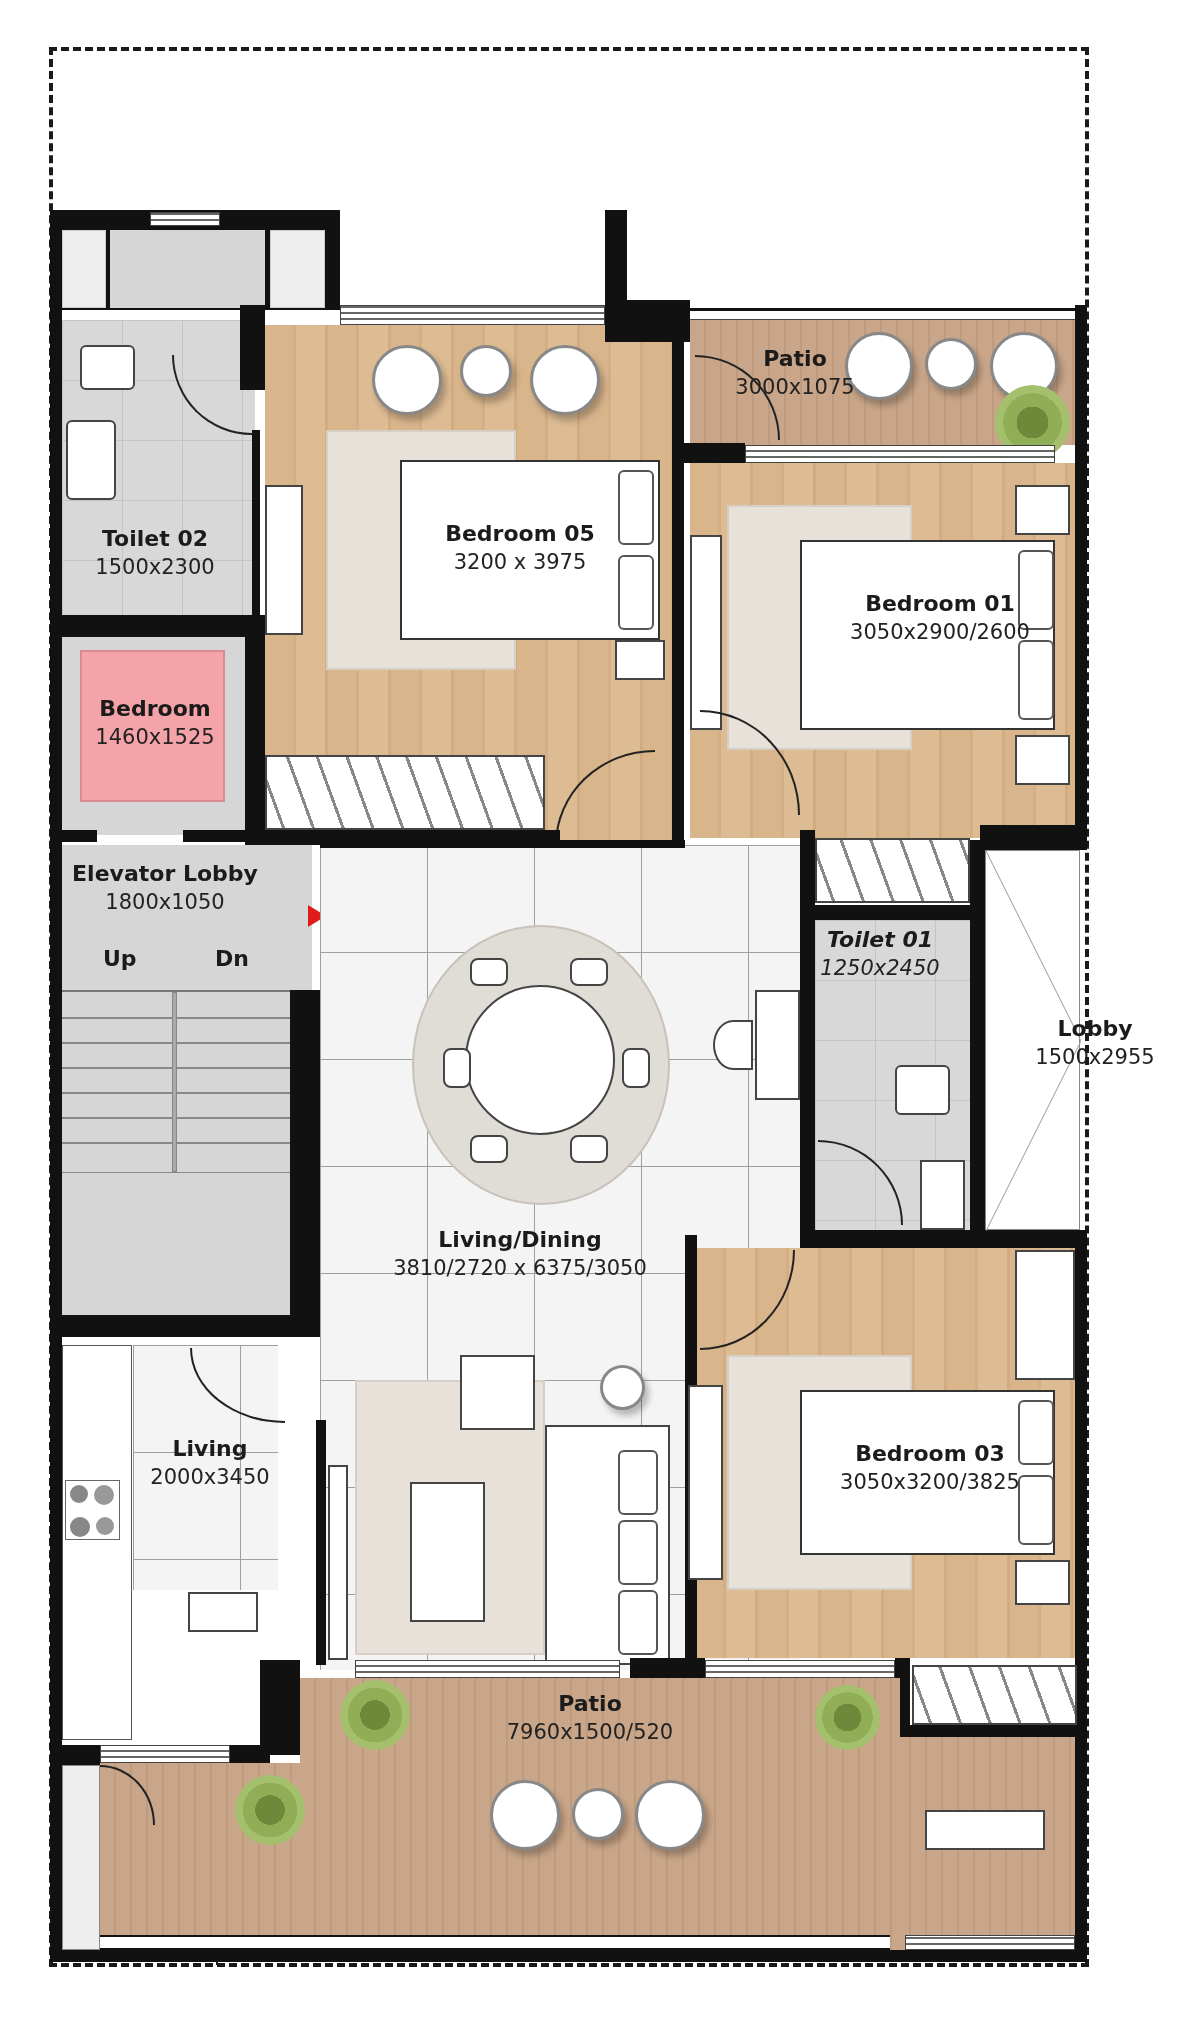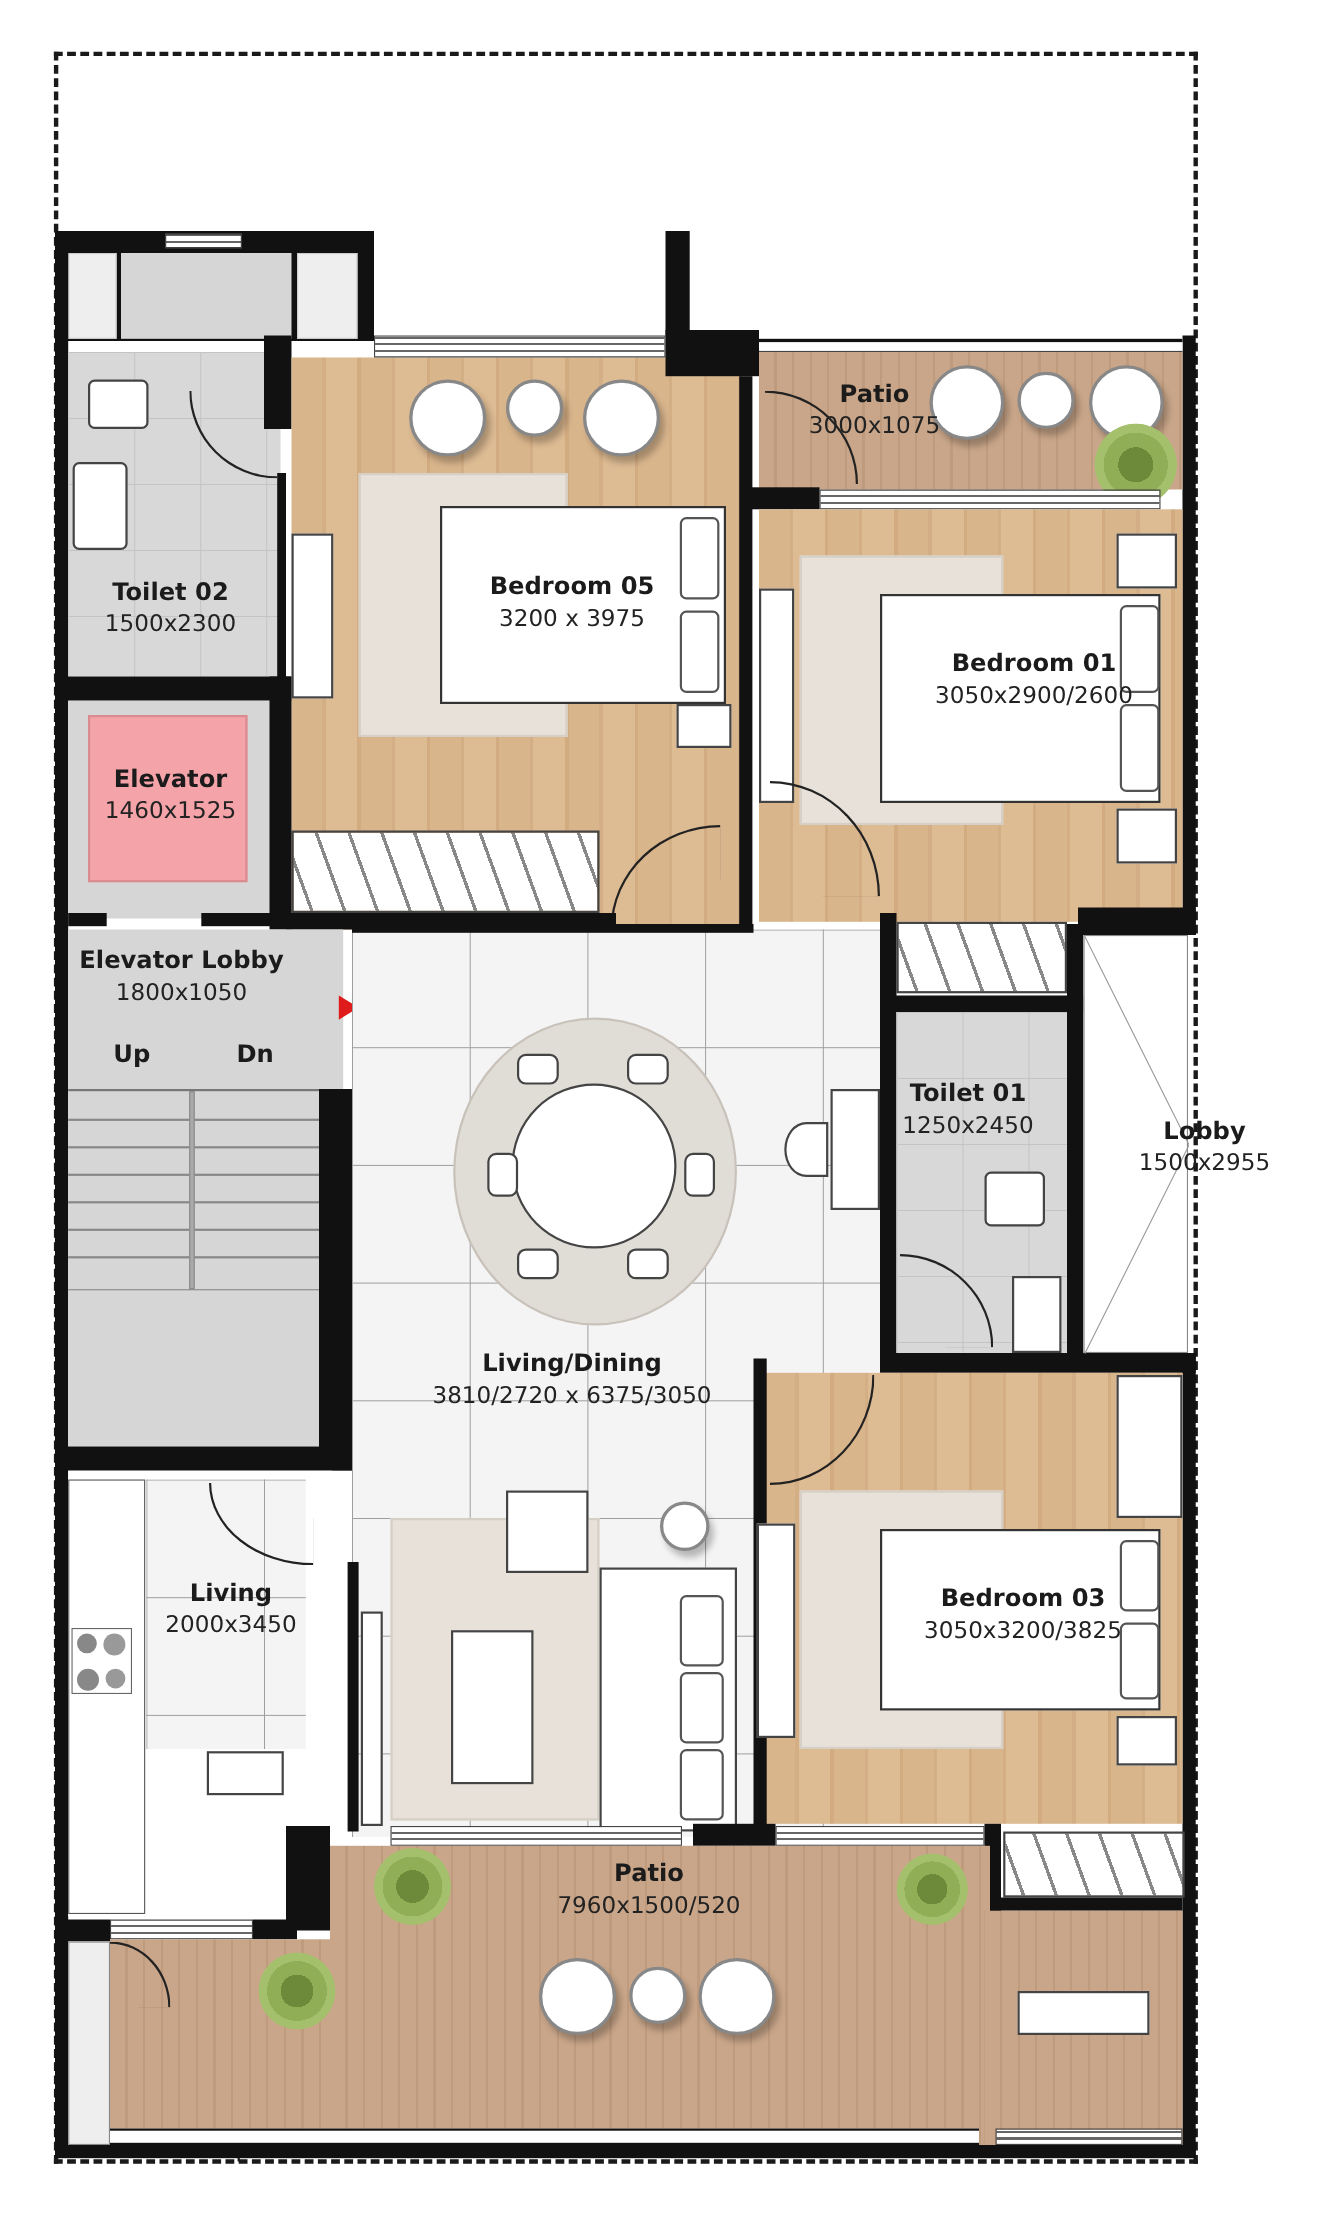--- a/index.html
+++ b/index.html
@@ -104,21 +104,21 @@
 <div class="abs door-arc" style="left:700px; top:710px; width:100px; height:105px;"></div>
 <div class="label" style="left:830px; top:590px; width:220px;">
   <span class="t">Bedroom 01</span>
   <span class="d">3050x2900/2600</span>
 </div>
 <div class="abs wall" style="left:980px; top:825px; width:107px; height:25px;"></div>
 
 <div class="abs gray" style="left:62px; top:637px; width:190px; height:198px;"></div>
 <div class="abs" style="left:80px; top:650px; width:145px; height:152px; background:#f4a3a8; border:2px solid #d98b90;"></div>
 <div class="label" style="left:75px; top:695px; width:160px;">
-  <span class="t">Elevator</span>
+  <span class="t">Bedroom</span>
   <span class="d">1460x1525</span>
 </div>
 <div class="abs wall" style="left:245px; top:615px; width:20px; height:230px;"></div>
 <div class="abs wall" style="left:62px; top:830px; width:35px; height:12px;"></div>
 <div class="abs wall" style="left:183px; top:830px; width:80px; height:12px;"></div>
 
 <div class="abs gray" style="left:62px; top:845px; width:250px; height:470px;"></div>
 <div class="label" style="left:55px; top:860px; width:220px;">
   <span class="t">Elevator Lobby</span>
   <span class="d">1800x1050</span>
@@ -179,21 +179,21 @@
 
 <div class="abs wardrobe" style="left:815px; top:838px; width:155px; height:65px;"></div>
 <div class="abs wall" style="left:800px; top:830px; width:15px; height:410px;"></div>
 <div class="abs wall" style="left:800px; top:905px; width:185px; height:15px;"></div>
 <div class="abs wall" style="left:970px; top:840px; width:15px; height:400px;"></div>
 
 <div class="abs wet" style="left:815px; top:920px; width:155px; height:315px;"></div>
 <div class="abs white" style="left:895px; top:1065px; width:55px; height:50px; border-radius:6px;"></div>
 <div class="abs white" style="left:920px; top:1160px; width:45px; height:70px;"></div>
 <div class="abs door-arc" style="left:818px; top:1140px; width:85px; height:85px;"></div>
-<div class="label" style="left:805px; top:981px; width:150px;">
+<div class="label" style="left:805px; top:926px; width:150px;font-style:italic;">
   <span class="t">Toilet 01</span>
   <span class="d">1250x2450</span>
 </div>
 <div class="abs wall" style="left:800px; top:1230px; width:287px; height:18px;"></div>
 
 <div class="abs" style="left:985px; top:850px; width:95px; height:380px; background:#fff; border:1px solid #888;">
   <svg width="95" height="380" style="position:absolute;left:0;top:0;">
     <line x1="0" y1="0" x2="95" y2="190" stroke="#999" stroke-width="1"></line>
     <line x1="95" y1="190" x2="0" y2="380" stroke="#999" stroke-width="1"></line>
   </svg>

